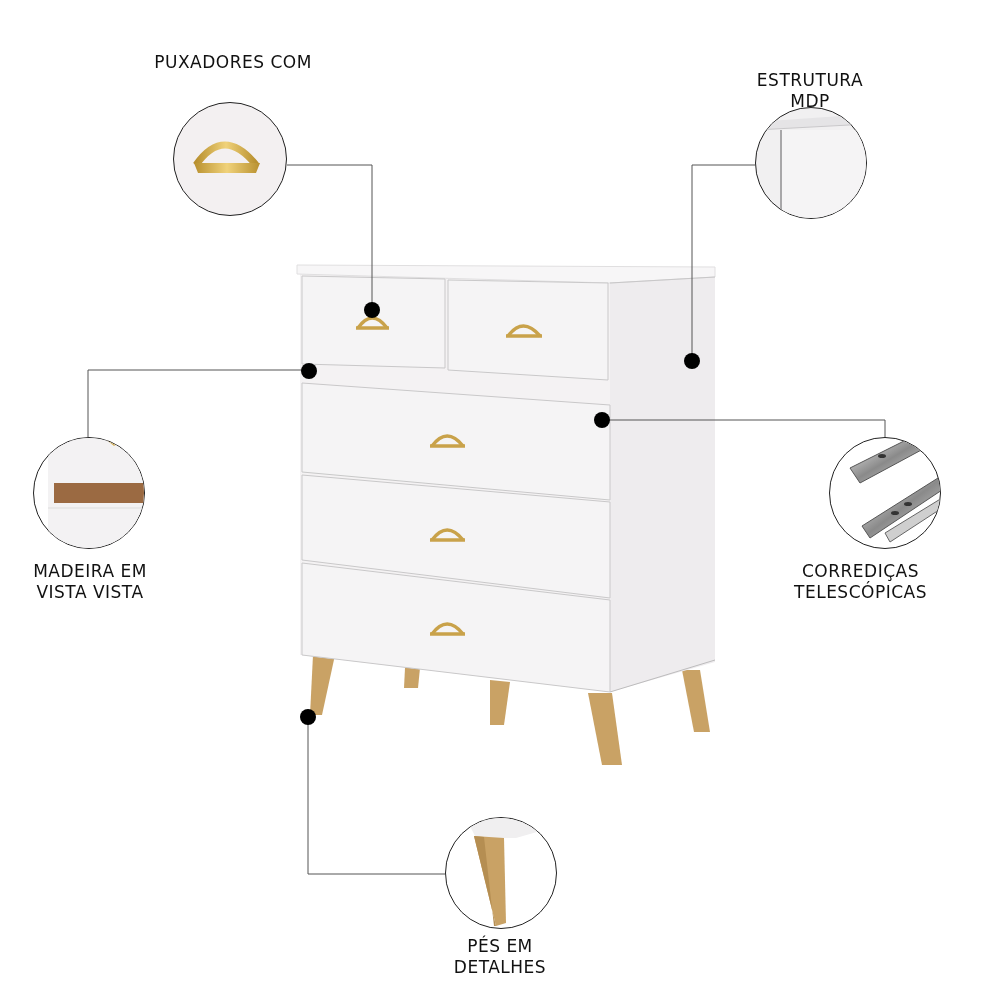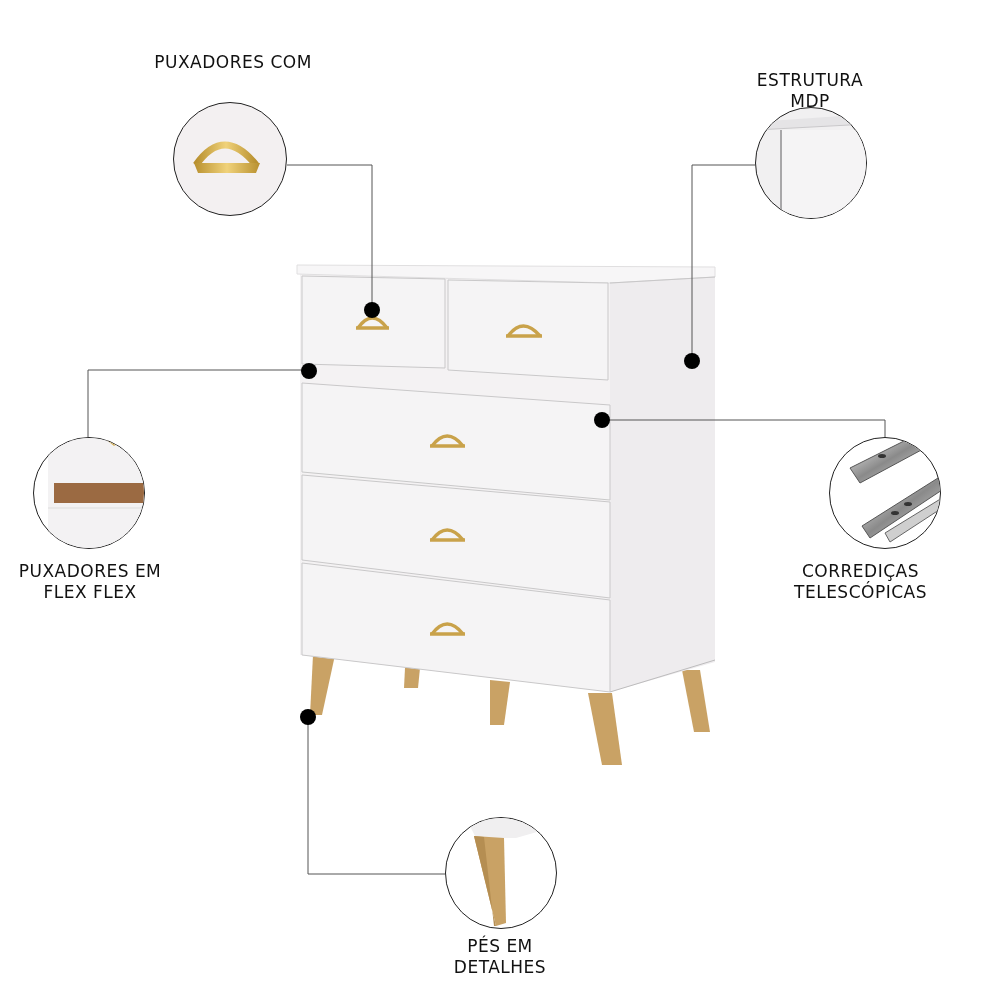--- a/index.html
+++ b/index.html
@@ -16,22 +16,22 @@
 <body>
 
 <div class="label" style="left:118px;top:52px;width:230px;">
   <span>PUXADORES COM</span>
 </div>
 <div class="label" style="left:735px;top:70px;width:150px;">
   <span>ESTRUTURA</span>
   <span>MDP</span>
 </div>
 <div class="label" style="left:10px;top:561px;width:160px;">
-  <span>PUXADORES EM</span>
-  <span>FLEX FLEX</span>
+  <span>MADEIRA EM</span>
+  <span>VISTA VISTA</span>
 </div>
 <div class="label" style="left:768px;top:561px;width:185px;">
   <span>CORREDIÇAS</span>
   <span>TELESCÓPICAS</span>
 </div>
 <div class="label" style="left:430px;top:936px;width:140px;">
   <span>PÉS EM</span>
   <span>DETALHES</span>
 </div>
 

